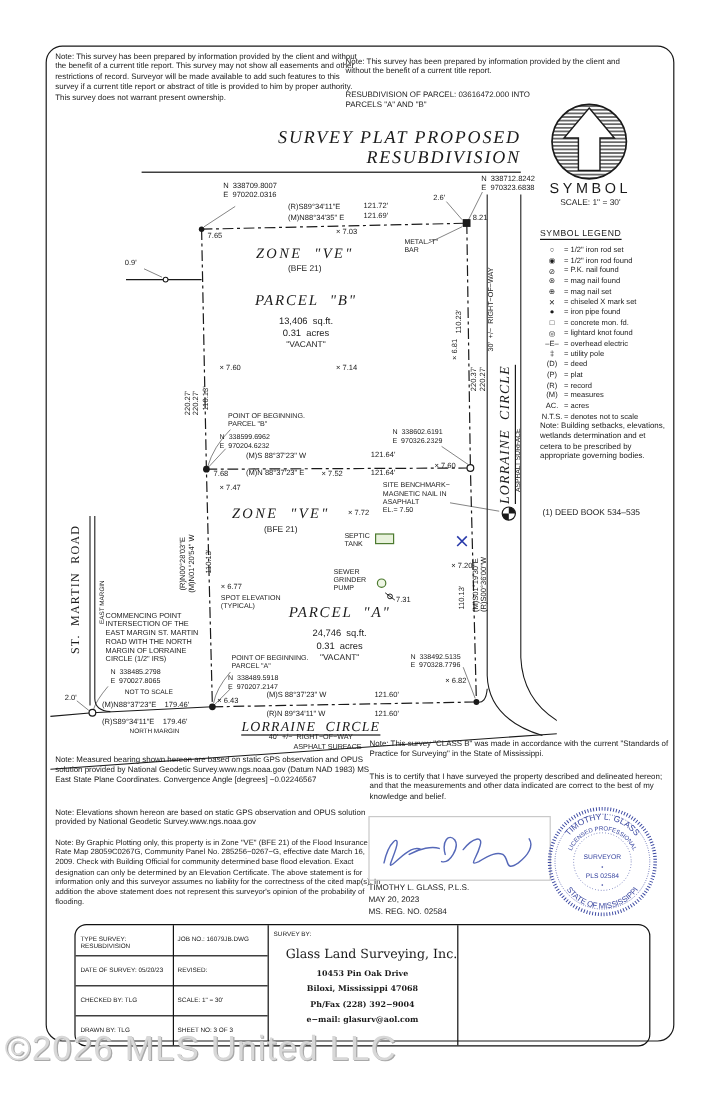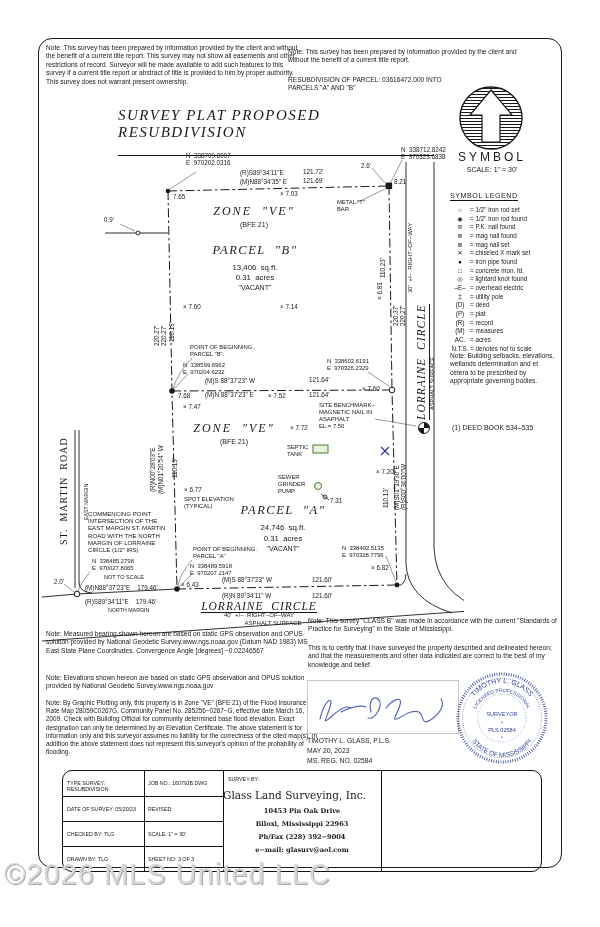--- a/index.html
+++ b/index.html
@@ -8,23 +8,23 @@
   .border{position:absolute;left:38px;top:38px;width:522px;height:828px;
           border:1.6px solid #1a1a1a;border-radius:14px;}
   .note{position:absolute;font-size:6.6px;line-height:1.28;white-space:pre-line;}
   .pl{position:absolute;font-size:6.3px;line-height:1.18;white-space:pre;}
   .pl.c{text-align:center;}
   .vert{transform:rotate(-90deg);transform-origin:0 0;}
   .zone{font-family:"Liberation Serif",serif;font-style:italic;font-size:12px;letter-spacing:2px;}
   .parc{font-family:"Liberation Serif",serif;font-style:italic;font-size:12.5px;letter-spacing:1.5px;}
   .rdname{font-family:"Liberation Serif",serif;font-style:italic;font-size:11.5px;letter-spacing:1px;
           border-bottom:1px solid #1a1a1a;}
-  .title{position:absolute;left:118px;top:107px;width:316px;text-align:left;
+  .title{position:absolute;left:118px;top:107px;width:316px;text-align:right;
          font-family:"Liberation Serif",serif;font-style:italic;font-size:15px;letter-spacing:1.5px;
-         border-bottom:1.2px solid #111;padding-bottom:14px;}
+         border-bottom:1.2px solid #111;padding-bottom:2px;}
   .north-lbl{position:absolute;left:452px;top:150px;width:80px;text-align:center;
              font-size:12px;letter-spacing:3px;}
   .scale-lbl{position:absolute;left:446px;top:166px;width:92px;text-align:center;font-size:7px;}
   .legend{position:absolute;left:450px;top:184px;width:112px;}
   .legend-title{font-size:7.2px;letter-spacing:.5px;border-bottom:1px solid #111;
                 display:inline-block;margin-bottom:4px;}
   .lrow{display:flex;align-items:center;height:8.7px;font-size:6.3px;}
   .lsym{width:20px;text-align:center;flex:none;font-size:6.3px;}
   .seal-svg text{font-family:"Liberation Sans",sans-serif;fill:#3946a0;}
   .tb-cell{position:absolute;font-size:5.3px;}
@@ -351,22 +351,22 @@
     <div class="tb-cell" style="left:4px;top:9px;width:74px">TYPE SURVEY:  RESUBDIVISION</div>
     <div class="tb-cell" style="left:85px;top:9px;width:74px">JOB NO.:  16079JB.DWG</div>
     <div class="tb-cell" style="left:4px;top:35px;width:74px">DATE OF SURVEY:  05/20/23</div>
     <div class="tb-cell" style="left:85px;top:35px;width:74px">REVISED:</div>
     <div class="tb-cell" style="left:4px;top:60px;width:74px">CHECKED BY:   TLG</div>
     <div class="tb-cell" style="left:85px;top:60px;width:74px">SCALE:   1" = 30'</div>
     <div class="tb-cell" style="left:4px;top:85px;width:74px">DRAWN BY:   TLG</div>
     <div class="tb-cell" style="left:85px;top:85px;width:74px">SHEET NO:  3 OF 3</div>
 
     <div class="tb-cell" style="left:165px;top:5px">SURVEY BY:</div>
-    <div class="serifline" style="position:absolute;left:160px;top:18px;width:158px;text-align:left;font-size:10.5px;font-family:'DejaVu Serif',serif">Glass Land Surveying, Inc.</div>
+    <div class="serifline" style="position:absolute;left:160px;top:18px;width:158px;text-align:right;font-size:10.5px;font-family:'DejaVu Serif',serif">Glass Land Surveying, Inc.</div>
     <div class="serifline" style="position:absolute;left:160px;top:36px;width:158px;text-align:center;font-size:6.6px;font-weight:700;font-family:'DejaVu Serif',serif">10453 Pin Oak Drive</div>
-    <div class="serifline" style="position:absolute;left:160px;top:49px;width:158px;text-align:center;font-size:6.6px;font-weight:700;font-family:'DejaVu Serif',serif">Biloxi, Mississippi  22963</div>
+    <div class="serifline" style="position:absolute;left:160px;top:49px;width:158px;text-align:center;font-size:6.6px;font-weight:700;font-family:'DejaVu Serif',serif">Biloxi, Mississippi  47068</div>
     <div class="serifline" style="position:absolute;left:160px;top:62px;width:158px;text-align:center;font-size:6.6px;font-weight:700;font-family:'DejaVu Serif',serif">Ph/Fax (228) 392−9004</div>
     <div class="serifline" style="position:absolute;left:160px;top:75px;width:158px;text-align:center;font-size:6.6px;font-weight:700;font-family:'DejaVu Serif',serif">e−mail:  glasurv@aol.com</div>
 
   </div>
 
   <div class="wm">©2026 MLS United LLC</div>
 </div>
 
 </body></html>

